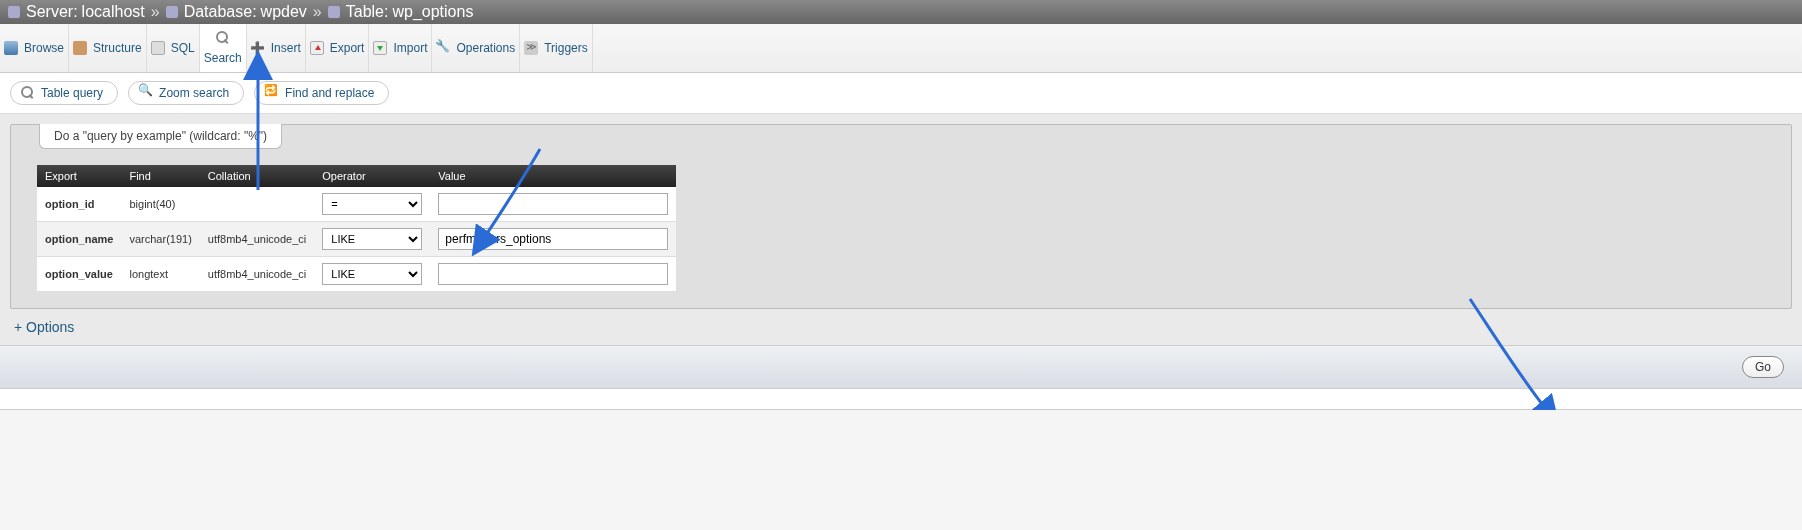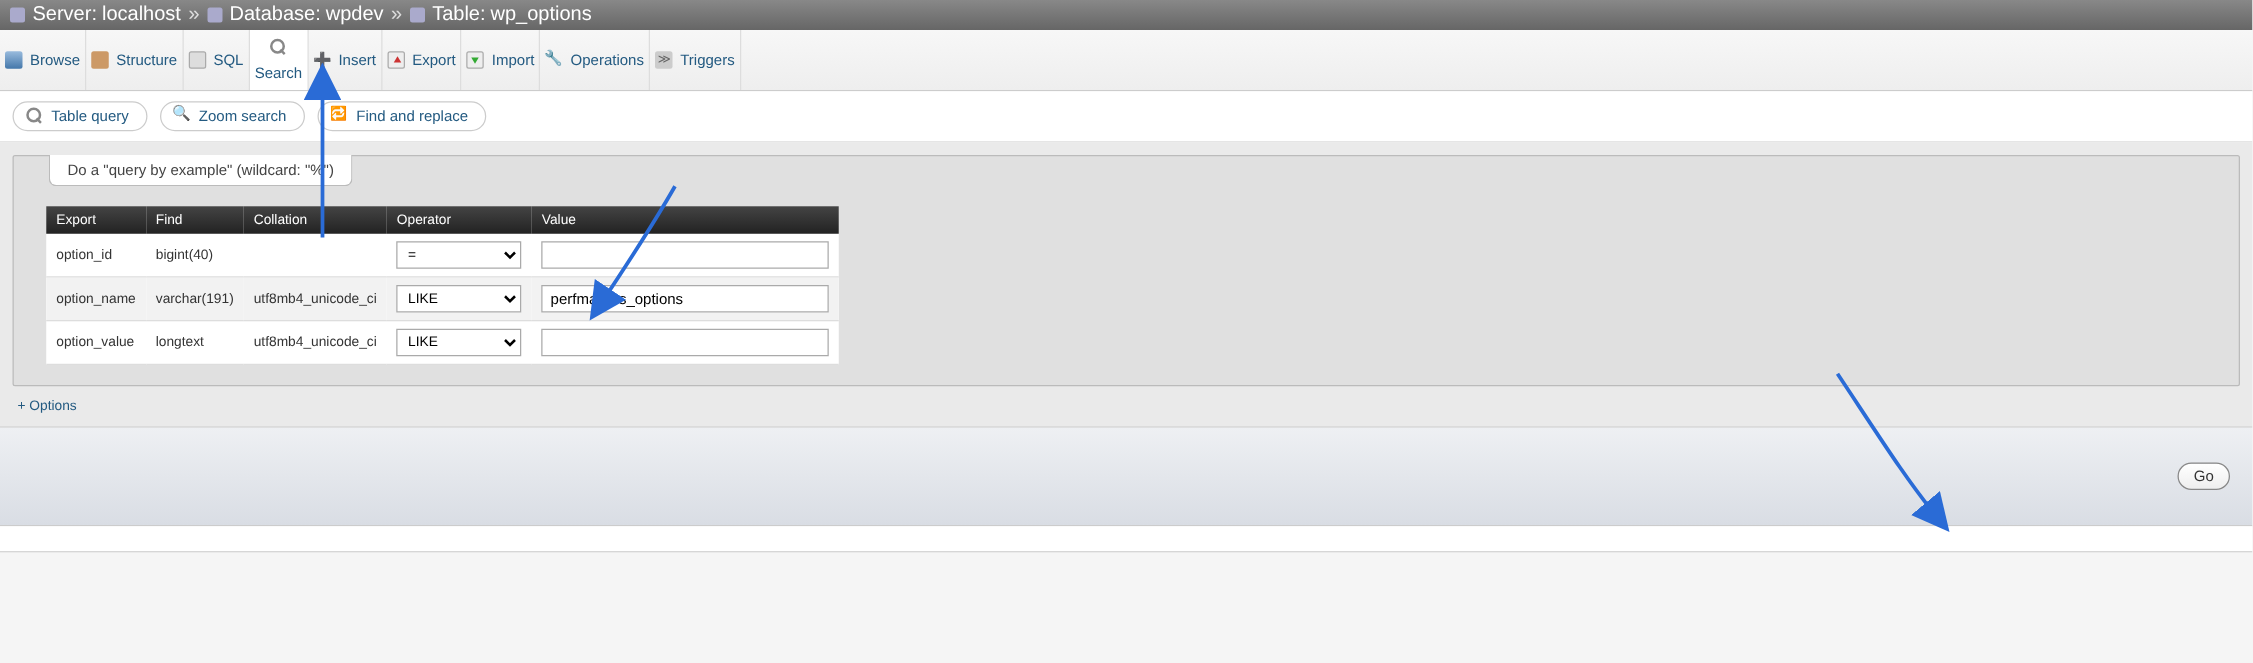--- a/index.html
+++ b/index.html
@@ -115,49 +115,49 @@
   padding:5px 8px;
 }
 table.qbe td {
   border-bottom:1px solid #ddd;
   padding:6px 8px;
   font-size:11px;
   color:#333;
   vertical-align:middle;
 }
 table.qbe tr:nth-child(even) td { background:#f2f2f2; }
-table.qbe .colname { font-weight:normal; }
+table.qbe .colname { font-weight:bold; }
 table.qbe select {
   width:100px;
   height:22px;
   border:1px solid #aaa;
   background:#fff;
   font-size:11px;
   padding:1px 4px;
 }
 table.qbe input[type=text] {
   width:230px;
   height:22px;
   border:1px solid #aaa;
   padding:2px 6px;
   font-size:12px;
 }
 
 .options-link {
   color:#235a81;
-  font-size:11px;
+  font-size:14px;
   margin: 10px 0 0 4px;
   display:inline-block;
   cursor:pointer;
 }
 .footer {
   background: linear-gradient(#eef0f3, #d9dde4);
   border-top:1px solid #ccc;
   border-bottom:1px solid #ccc;
-  padding:28px 18px;
+  padding:10px 18px;
   text-align:right;
 }
 .go-btn {
   border:1px solid #888;
   border-radius:11px;
   background: linear-gradient(#fff,#eee);
   padding:3px 12px;
   font-size:12px;
   cursor:pointer;
   color:#333;

